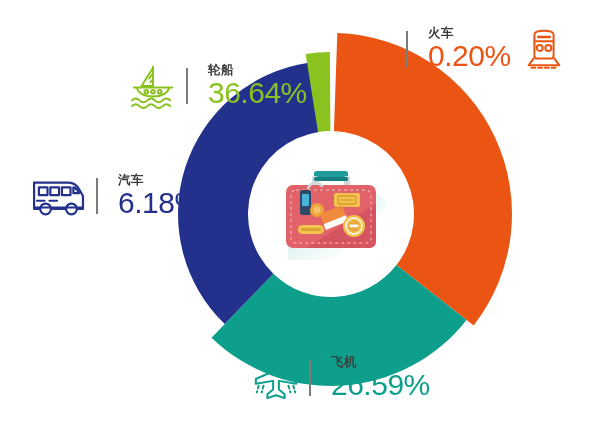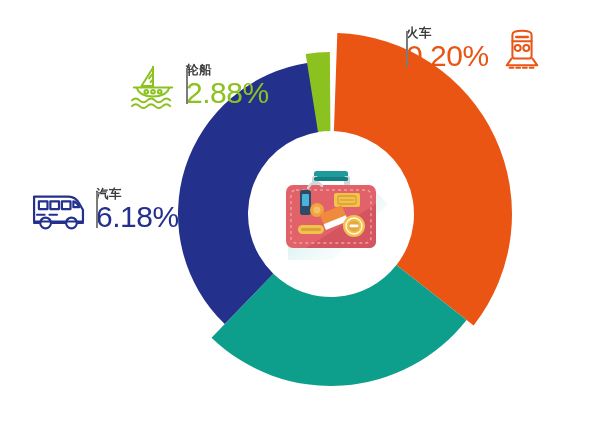--- a/index.html
+++ b/index.html
@@ -35,21 +35,21 @@
 
   .icon-box {
     width: 54px; height: 50px;
     flex: 0 0 auto;
     display: flex; align-items: center; justify-content: center;
   }
   .icon-box svg { display: block; overflow: visible; }
 
   .text-box {
     position: relative;
-    padding-left: 0;
+    padding-left: 22px;
     display: flex;
     flex-direction: column;
     justify-content: center;
   }
   .text-box::before {
     content: "";
     position: absolute;
     left: 0; top: 5px; bottom: 5px;
     width: 2px;
     background: #7b7b7b;
@@ -64,21 +64,21 @@
   .pct {
     font-size: 30px;
     line-height: 32px;
     font-weight: 400;
     letter-spacing: -0.5px;
   }
 
   
   #lbl-train { left: 406px; top: 24px; }
   #lbl-ship  { left: 126px; top: 53px; margin-top: 8px; }
-  #lbl-bus   { left: 28px;  top: 184px; justify-content: flex-end; }
+  #lbl-bus   { left: 28px;  top: 170px; justify-content: flex-end; }
   #lbl-plane { left: 249px; top: 353px; }
 
   
   #center-art {
     position: absolute;
     left: 272px; top: 158px;
     width: 118px; height: 112px;
   }
   #center-art svg { display: block; }
 </style>
@@ -226,21 +226,21 @@
         <path d="M9 26 q3 9 17 9 q14 0 17 -9"></path>
         <circle cx="19" cy="30" r="1.9"></circle>
         <circle cx="26" cy="30" r="1.9"></circle>
         <circle cx="33" cy="30" r="1.9"></circle>
         <path d="M4 39 q4 -4 8 0 q4 4 8 0 q4 -4 8 0 q4 4 8 0 q4 -4 8 0"></path>
         <path d="M4 45 q4 -4 8 0 q4 4 8 0 q4 -4 8 0 q4 4 8 0 q4 -4 8 0"></path>
       </svg>
     </div>
     <div class="text-box">
       <span class="cat-name">轮船</span>
-      <span class="pct" style="color:#8CC220">2.88%</span>
+      <span class="pct" style="color:#8CC220">36.64%</span>
     </div>
   </div>
 
   <div class="label-group" id="lbl-bus">
     <div class="icon-box" style="width:62px;height:52px;">
       <svg viewBox="0 0 62 48" width="60" height="46" fill="none" stroke="#23318C" stroke-width="2.3" stroke-linecap="round" stroke-linejoin="round">
         <path d="M5 10 l36 0 q7 0 11 7 l4 7 l0 12 l-51 0 Z"></path>
         <rect x="10" y="15" width="9" height="8"></rect>
         <rect x="22" y="15" width="9" height="8"></rect>
         <rect x="34" y="15" width="9" height="8"></rect>
@@ -253,14 +253,29 @@
         <line x1="5" y1="37.5" x2="10" y2="37.5"></line>
         <line x1="51" y1="37.5" x2="56" y2="37.5"></line>
       </svg>
     </div>
     <div class="text-box">
       <span class="cat-name">汽车</span>
       <span class="pct" style="color:#23318C">6.18%</span>
     </div>
   </div>
 
+  <div class="label-group" id="lbl-plane">
+    <div class="icon-box">
+      <svg viewBox="0 0 52 50" width="50" height="48" fill="none" stroke="#0D9E8C" stroke-width="2.1" stroke-linecap="round" stroke-linejoin="round">
+        <path d="M26 4 q3 0 3 6 l0 8 l18 8 l0 5 l-18 -3 l0 9 l6 5 l0 4 l-9 -3 l-9 3 l0 -4 l6 -5 l0 -9 l-18 3 l0 -5 l18 -8 l0 -8 q0 -6 3 -6 Z"></path>
+        <line x1="8" y1="33" x2="6" y2="40" stroke-dasharray="3 3"></line>
+        <line x1="13" y1="33" x2="11" y2="40" stroke-dasharray="3 3"></line>
+        <line x1="39" y1="33" x2="41" y2="40" stroke-dasharray="3 3"></line>
+        <line x1="44" y1="33" x2="46" y2="40" stroke-dasharray="3 3"></line>
+      </svg>
+    </div>
+    <div class="text-box">
+      <span class="cat-name">飞机</span>
+      <span class="pct" style="color:#0D9E8C">26.59%</span>
+    </div>
+  </div>
 
 </div>
 
 </body></html>

